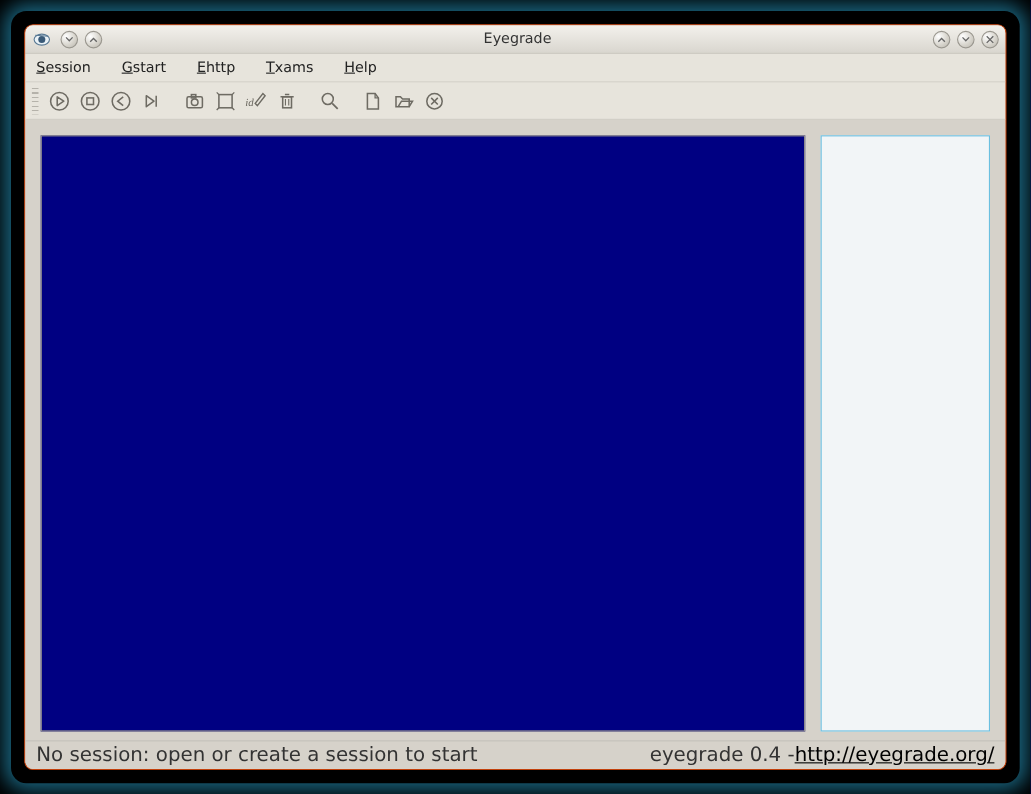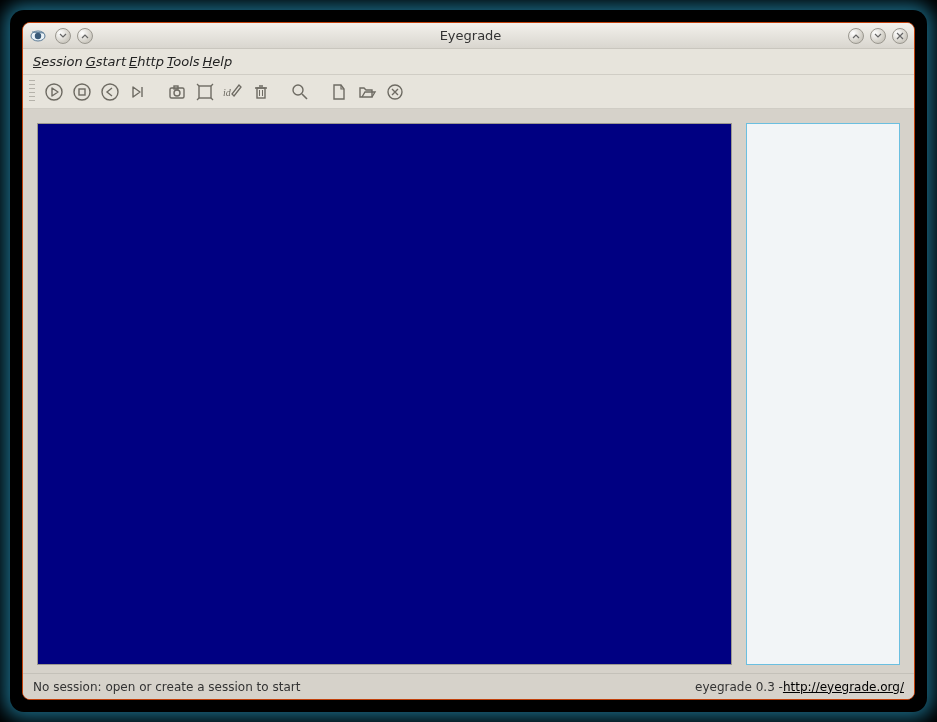--- a/index.html
+++ b/index.html
@@ -68,25 +68,24 @@
   }
   .app-icon {
     width: 18px;
     height: 18px;
     margin-right: 2px;
   }
   .menubar {
     height: 26px;
     display: flex;
     align-items: center;
-    gap: 3px;
+    gap: 28px;
     padding: 0 10px;
     background: #e7e4dc;
     border-bottom: 1px solid #d0cdc5;
-    font-style: italic;
   }
   .menu-item {
     font-size: 13px;
     cursor: pointer;
   }
   .menu-item .ul { text-decoration: underline; }
   .toolbar {
     height: 34px;
     display: flex;
     align-items: center;
@@ -139,21 +138,21 @@
     background: #f2f5f7;
     border: 1px solid #6bbfe0;
   }
   .statusbar {
     height: 26px;
     background: #d6d2ca;
     border-top: 1px solid #c4c1b9;
     display: flex;
     align-items: center;
     padding: 0 10px;
-    font-size: 12px;
+    font-size: 18px;
     color: #333;
     justify-content: flex-end;
   }
   .statusbar .spacer { flex: 1; }
   .statusbar a { color: #000000; text-decoration: underline; cursor: pointer; }
 </style>
 </head>
 <body>
 
 <div class="glow"></div>
@@ -197,21 +196,21 @@
             <path d="M1 1 L7 7 M7 1 L1 7" stroke="#666" stroke-width="1.2"></path>
           </svg>
       </div>
     </div>
   </div>
 
   <div class="menubar">
     <div class="menu-item"><span class="ul">S</span><span>ession</span></div>
     <div class="menu-item"><span class="ul">G</span><span>start</span></div>
     <div class="menu-item"><span class="ul">E</span><span>http</span></div>
-    <div class="menu-item"><span class="ul">T</span><span>ools</span></div>
+    <div class="menu-item"><span class="ul">T</span><span>xams</span></div>
     <div class="menu-item"><span class="ul">H</span><span>elp</span></div>
   </div>
 
   <div class="toolbar">
     <div class="grip"></div>
 
     <div class="tool-btn">
       <svg width="20" height="20" viewBox="0 0 20 20">
           <circle cx="10" cy="10" r="8" fill="none" stroke="#6e6b63" stroke-width="1.4"></circle>
           <path d="M8 6 L14 10 L8 14 Z" fill="none" stroke="#6e6b63" stroke-width="1.4" stroke-linejoin="round"></path>
@@ -302,17 +301,17 @@
   </div>
 
   <div class="content">
     <div class="camera-view"></div>
     <div class="side-panel"></div>
   </div>
 
   <div class="statusbar">
     <span>No session: open or create a session to start</span>
     <span class="spacer"></span>
-    <span>eyegrade 0.3 - </span>
+    <span>eyegrade 0.4 - </span>
     <a>http://eyegrade.org/</a>
   </div>
 
 </div>
 
 </body></html>

